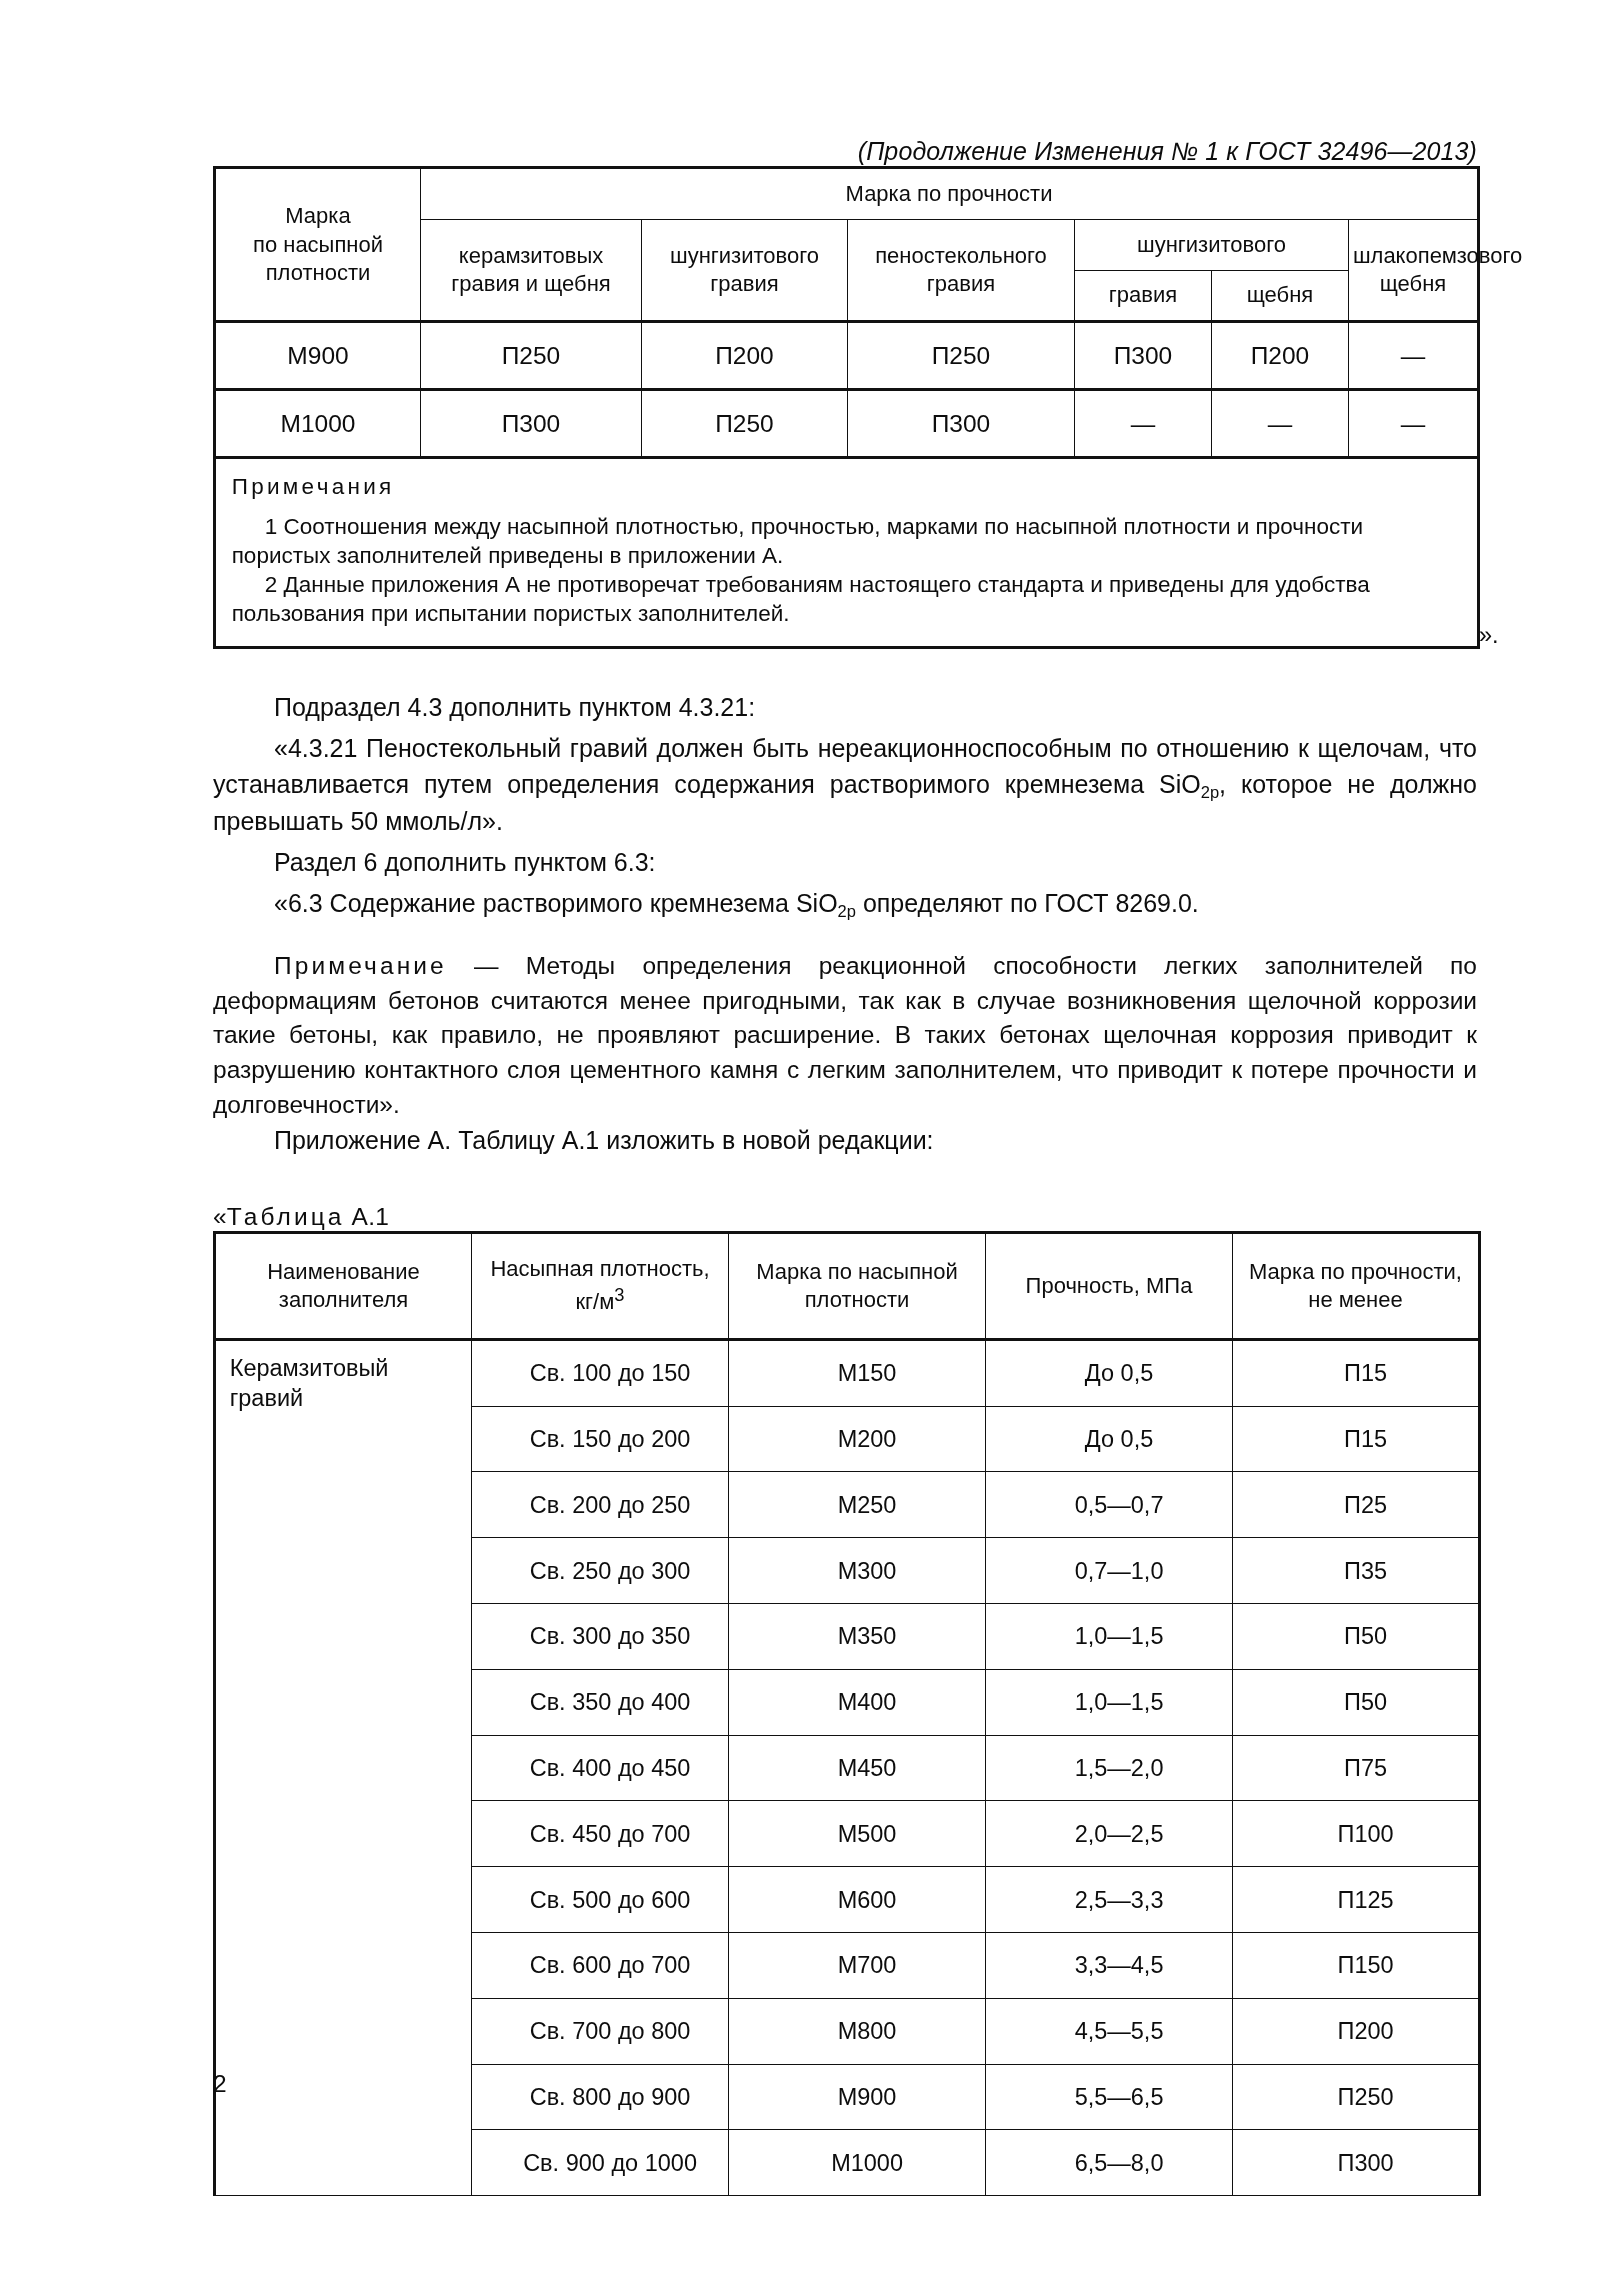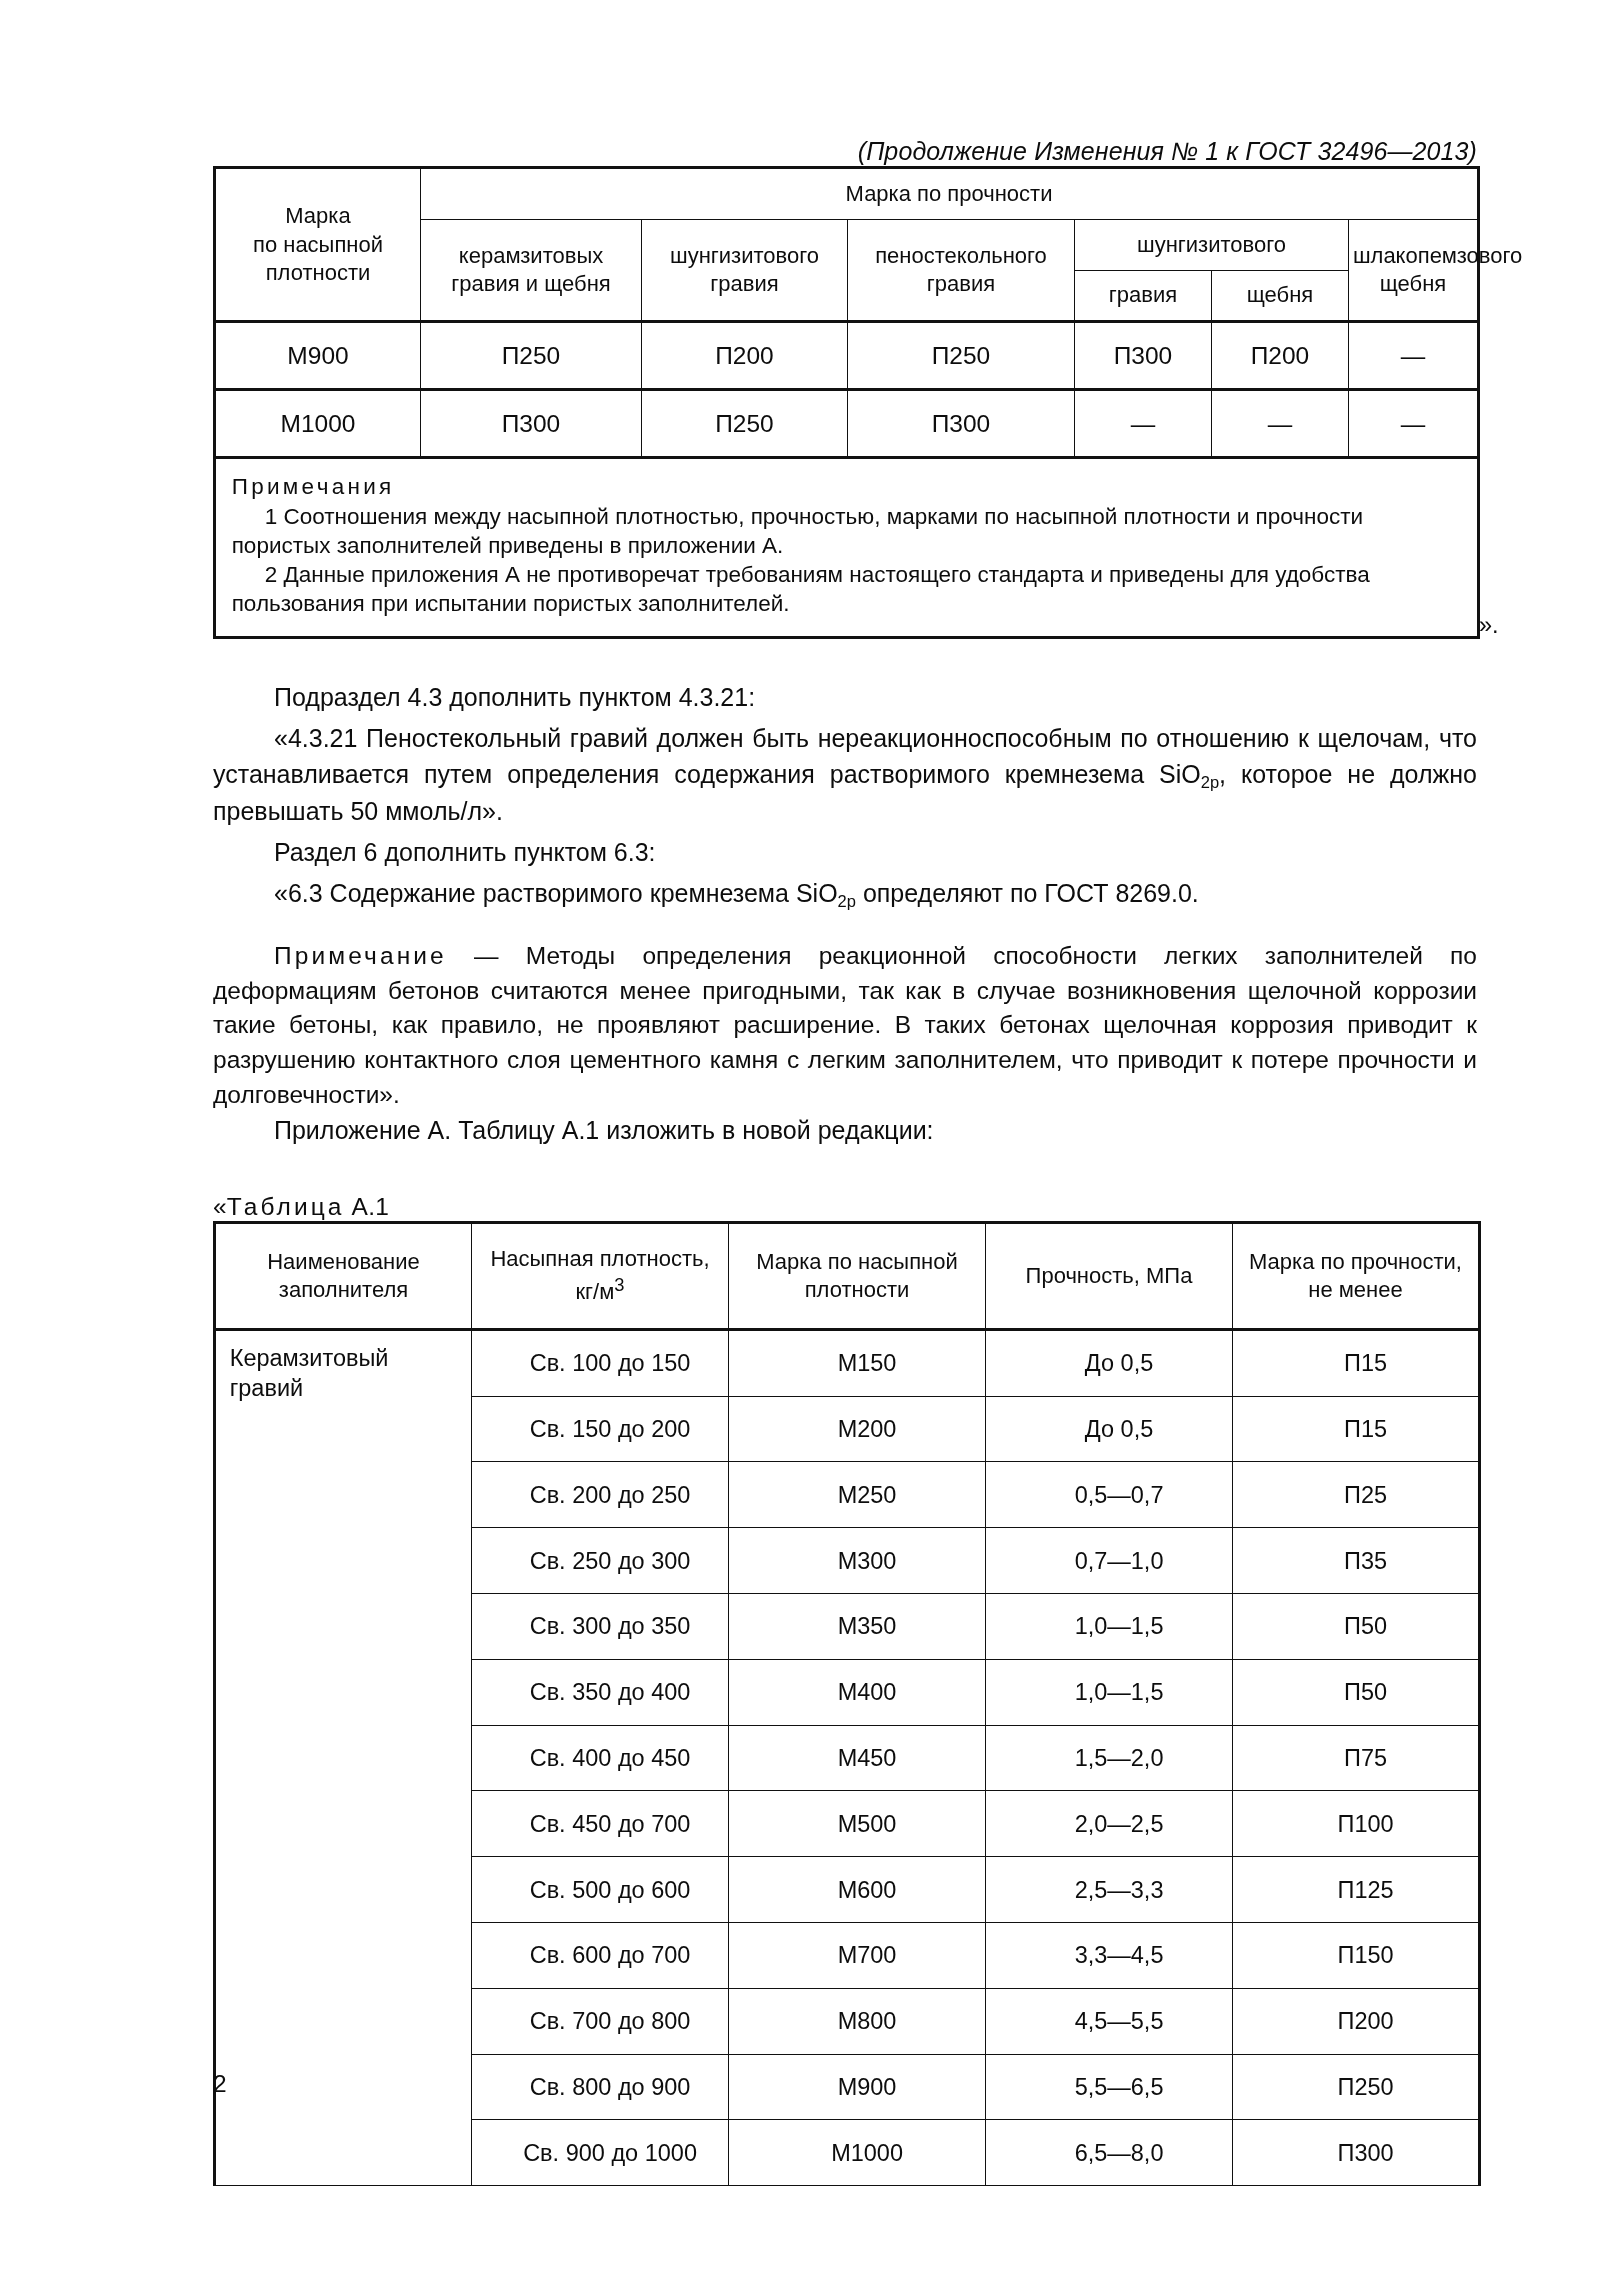--- a/index.html
+++ b/index.html
@@ -98,21 +98,21 @@
 
   
   .notes-cell {
     text-align: left !important;
     padding: 13.7px 15.7px 17.6px 15.7px !important;
     font-size: 22.5px;
     line-height: 1.44;
   }
   .notes-title {
     letter-spacing: 3.3px;
-    margin-bottom: 2px;
+    margin-bottom: 12px;
   }
   .note-item {
     text-indent: 33px;
   }
 
   .closing-quote {
     position: relative;
     text-align: right;
     font-size: 23.5px;
     margin-top: -27.4px;

